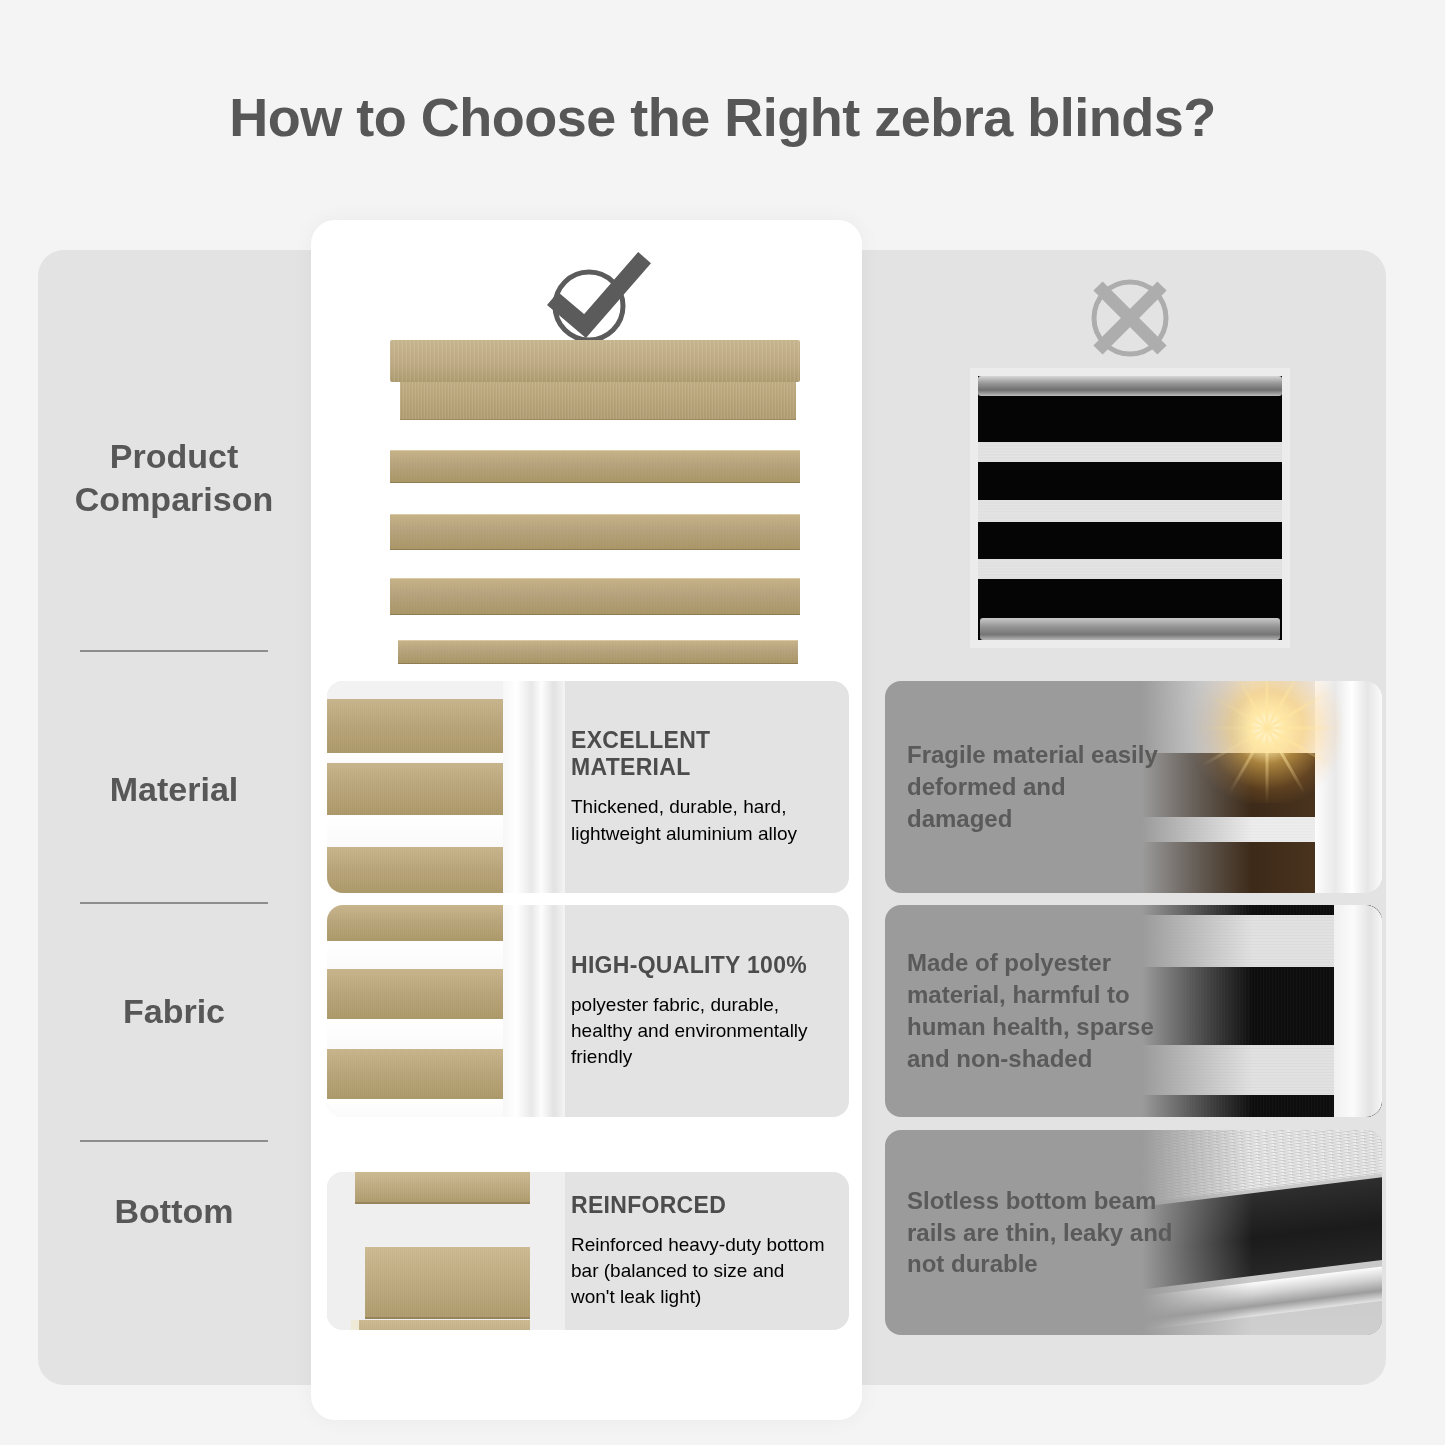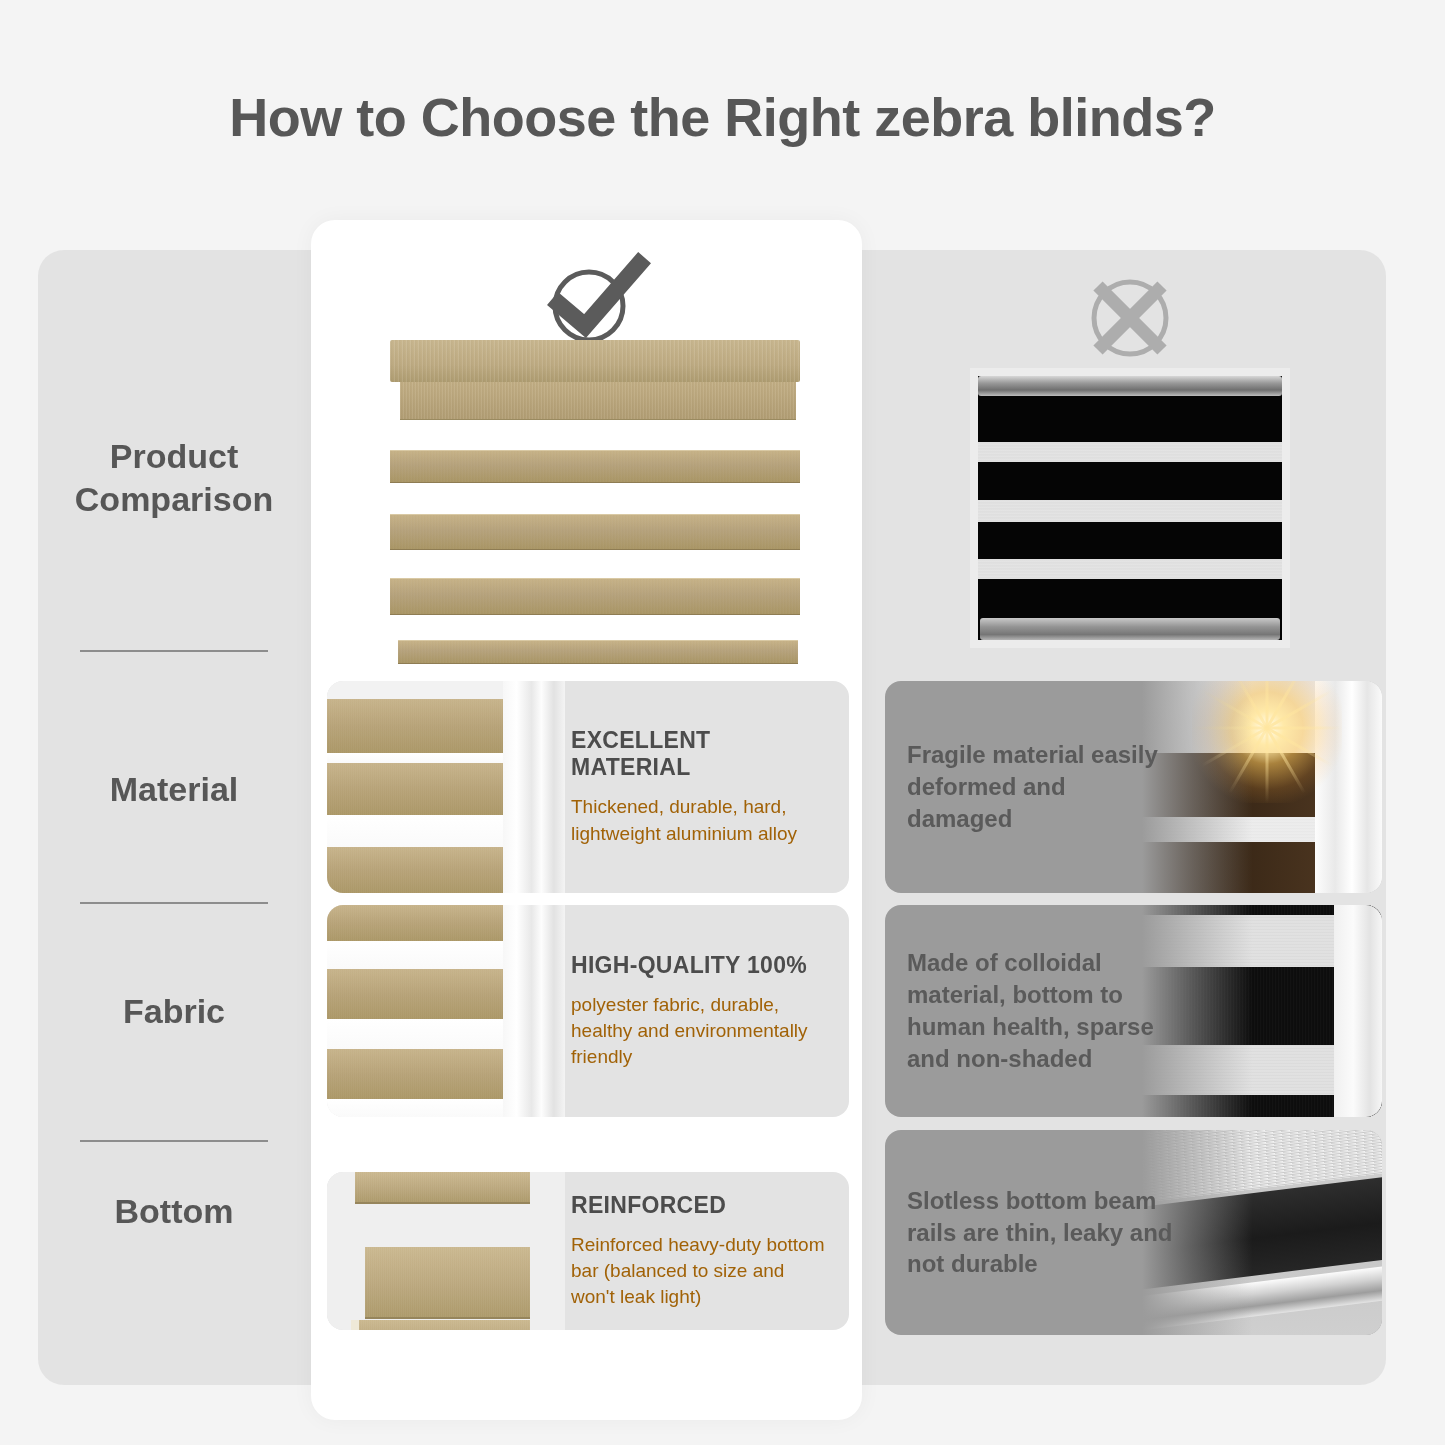--- a/index.html
+++ b/index.html
@@ -182,21 +182,21 @@
   }
   .gf-text {
     position: absolute; left: 244px; top: 0; right: 0; height: 100%;
     display: flex; flex-direction: column; justify-content: center;
     padding-right: 20px;
   }
   .gf-title {
     font-size: 23px; font-weight: bold; color: #4c4c4c;
     letter-spacing: 0.3px; margin-bottom: 13px;
   }
-  .gf-desc { font-size: 19px; color: #a16207; line-height: 1.38; }
+  .gf-desc { font-size: 19px; color: #000000; line-height: 1.38; }
 
   
   .winframe {
     position: absolute; right: 0; top: 0; width: 62px; height: 100%;
     background: linear-gradient(90deg,#f7f7f7 0%,#ffffff 22%,#e8e8e8 46%,#fdfdfd 62%,#e2e2e2 82%,#f4f4f4 100%);
   }
   .blindslat {
     position: absolute; left: 0; width: 178px;
     background:
       repeating-linear-gradient(90deg,
@@ -449,21 +449,21 @@
     <div id="blackfab-photo">
       <div class="bfab-dark" style="top:0px;   height:10px;"></div>
       <div class="bfab-light" style="top:10px;  height:52px;"></div>
       <div class="bfab-dark" style="top:62px;  height:78px;"></div>
       <div class="bfab-light" style="top:140px; height:50px;"></div>
       <div class="bfab-dark" style="top:190px; height:22px;"></div>
       <div style="position:absolute;right:0;top:0;width:48px;height:100%;background:linear-gradient(90deg,#f0f0f0 0%,#fbfbfb 40%,#e3e3e3 75%,#f6f6f6 100%);"></div>
     </div>
   </div>
   <div class="bf-text">
-    <div class="bf-title">Made of colloidal material, bottom to human health, sparse and non-shaded</div>
+    <div class="bf-title">Made of polyester material, harmful to human health, sparse and non-shaded</div>
   </div>
 </div>
 
 <div class="bad-feature" id="bad-feature-2">
   <div class="bf-photo">
     <div id="slotless-photo">
       <div class="sl-louver" style="top:-6%; height:34%;"></div>
       <div id="sl-dark"></div>
       <div id="sl-rail"></div>
     </div>

